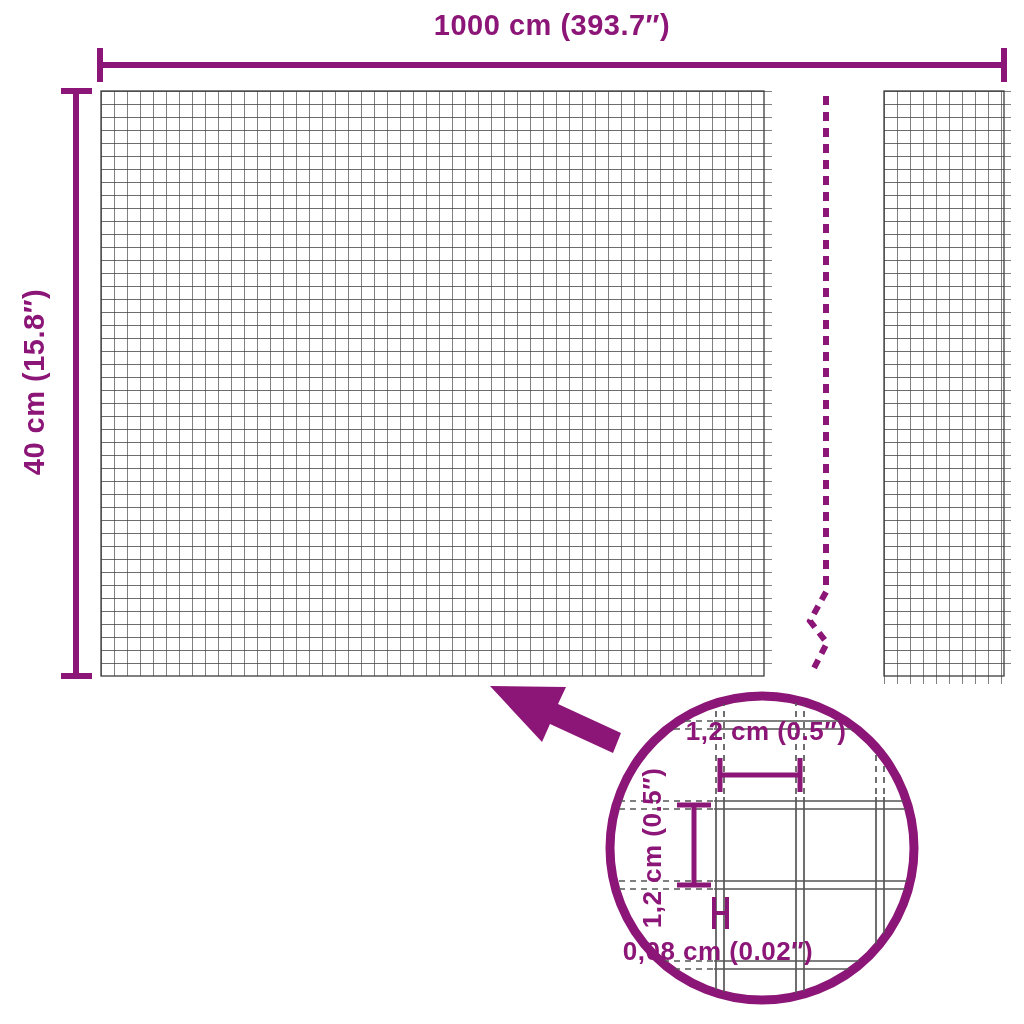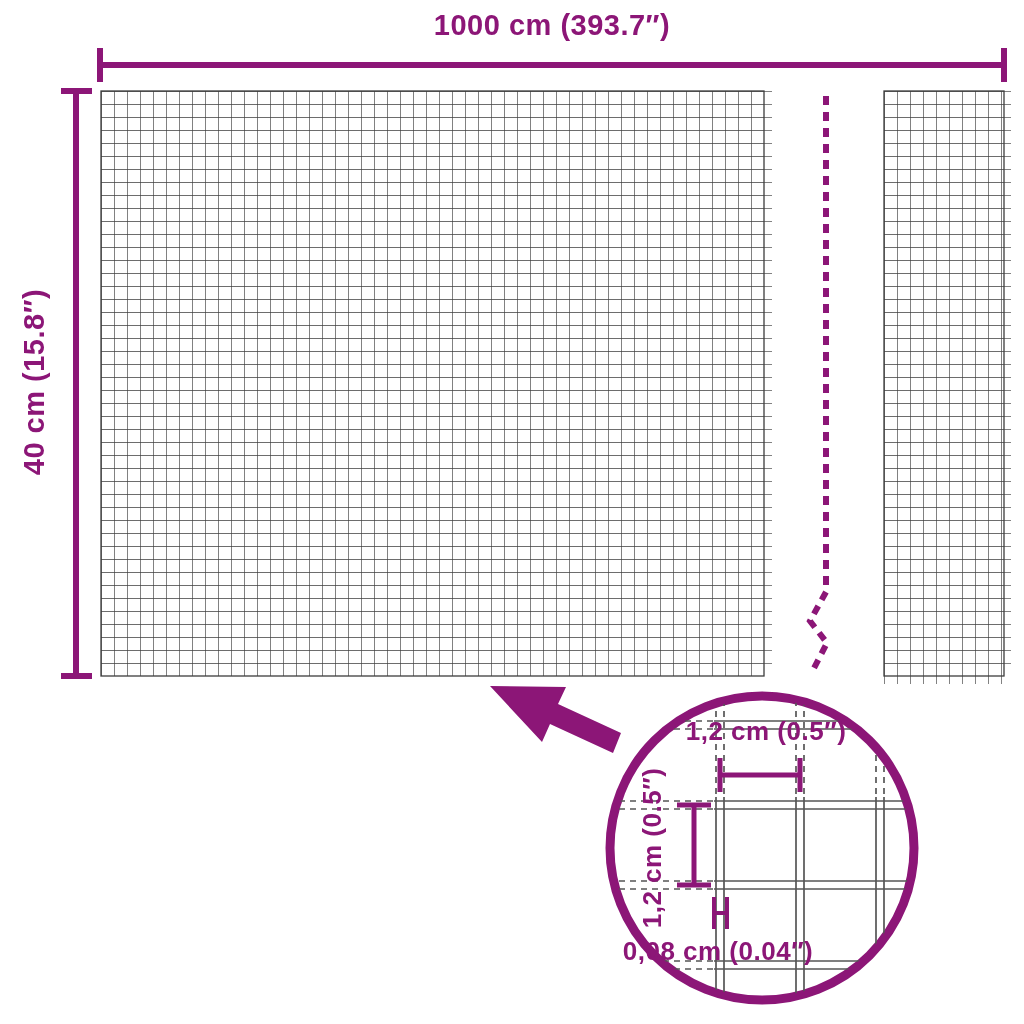--- a/index.html
+++ b/index.html
@@ -136,15 +136,15 @@
   </svg>
 
   <div class="lbl size-lg" style="left:552px;top:25px;">1000 cm (393.7″)</div>
 
   <div class="lbl size-lg rot" style="left:34px;top:382px;">40 cm (15.8″)</div>
 
   <div class="lbl size-md" style="left:766px;top:731px;">1,2 cm (0.5″)</div>
 
   <div class="lbl size-md rot" style="left:652px;top:848px;">1,2 cm (0.5″)</div>
 
-  <div class="lbl size-md" style="left:718px;top:951px;">0,08 cm (0.04″)</div>
+  <div class="lbl size-md" style="left:718px;top:951px;">0,08 cm (0.02″)</div>
 
 </div>
 
 </body></html>

